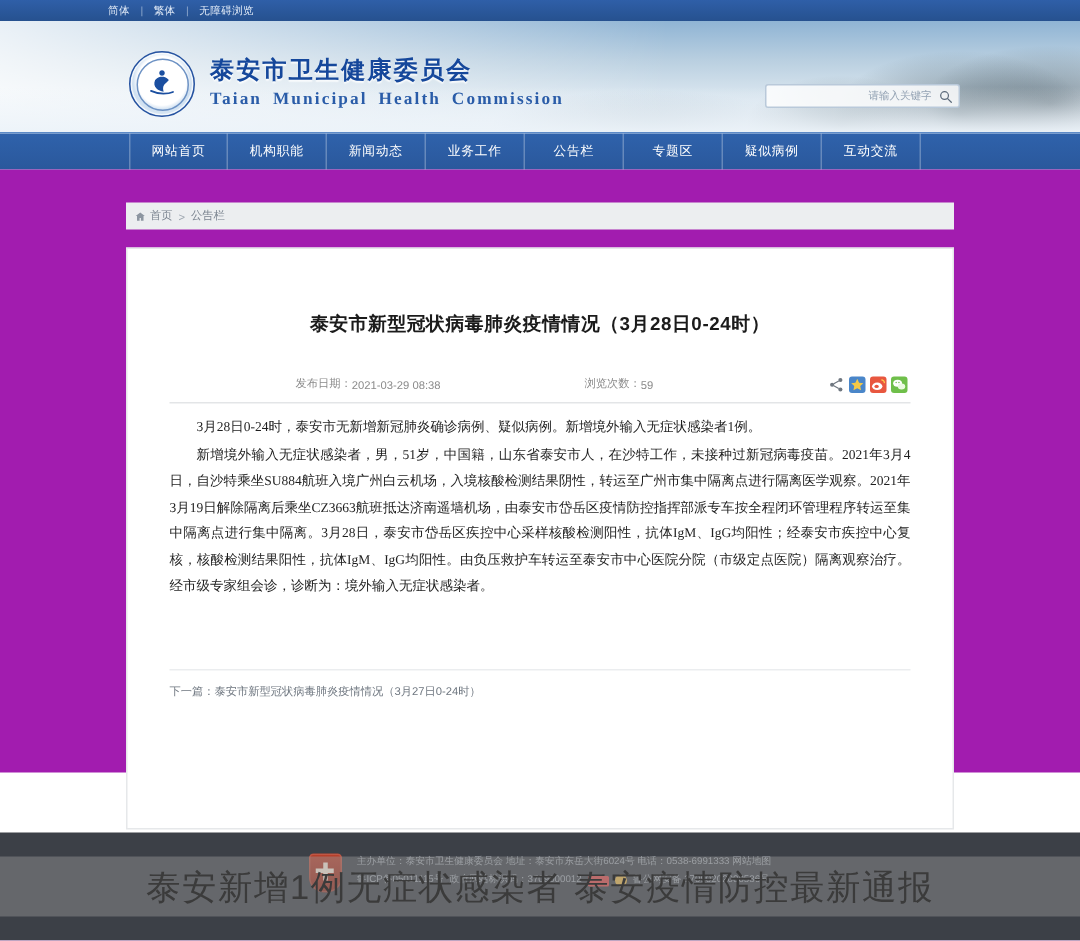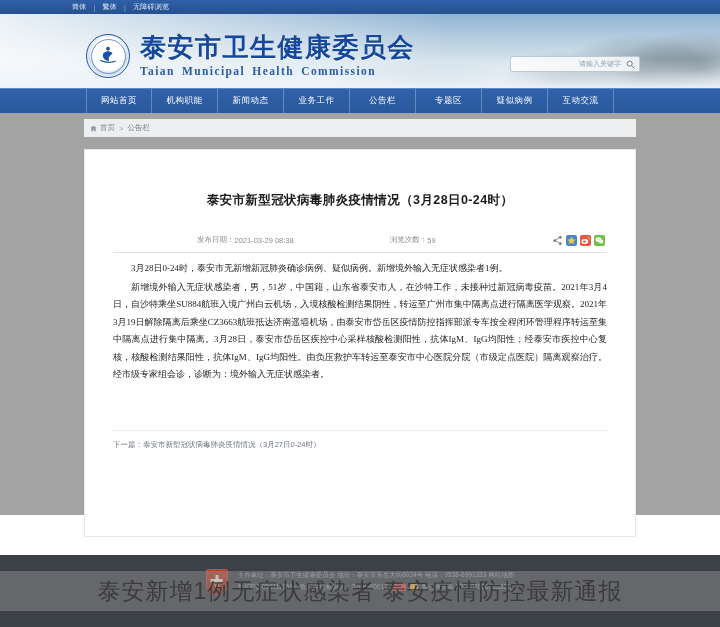--- a/index.html
+++ b/index.html
@@ -62,24 +62,23 @@
   .emblem .ring {
     position: absolute; inset: 3.5px; border-radius: 50%;
     border: 1px solid #6d92c4;
   }
   .emblem .figure {
     position: absolute; left: 50%; top: 50%;
     width: 22px; height: 22px; transform: translate(-50%,-50%);
   }
   .brand-text { line-height: 1; }
   .brand-cn {
-    font-size: 26px; font-weight: bold; color: #15479b;
+    font-size: 16px; font-weight: bold; color: #15479b;
     letter-spacing: 1.5px;
     text-shadow: 0 1px 1px rgba(255,255,255,.85);
-    font-family: Liberation Serif, serif;
   }
   .brand-en {
     margin-top: 5px;
     font-size: 11.5px; color: #2a5ca8; letter-spacing: 1.4px;
     font-family: "Liberation Serif", serif; font-weight: bold;
     word-spacing: 3px;
   }
   .searchwrap {
     position: absolute; right: 80px; top: 42px;
     width: 130px; height: 16px;
@@ -113,23 +112,23 @@
     flex: none; width: 66px;
     display: flex; align-items: center; justify-content: center;
     font-size: 8.5px; color: #ffffff; letter-spacing: .5px;
     border-right: 1px solid rgba(255,255,255,.28);
     cursor: pointer; text-decoration: none;
   }
   .nav-item:first-child { border-left: 1px solid rgba(255,255,255,.28); }
 
   
   .content-area {
-    background: #a3a3a3;
+    background: #a21caf;
     height: 402px;
-    padding-top: 6px;
+    padding-top: 22px;
   }
   .breadcrumb {
     width: 552px; margin: 0 auto;
     height: 18px; display: flex; align-items: center;
     font-size: 7.5px; color: #7b8490;
     background: #eceef0;
     padding-left: 6px;
   }
   .breadcrumb .home-icon { margin-right: 3px; display: inline-flex; }
   .breadcrumb a { color: #7b8490; text-decoration: none; }

